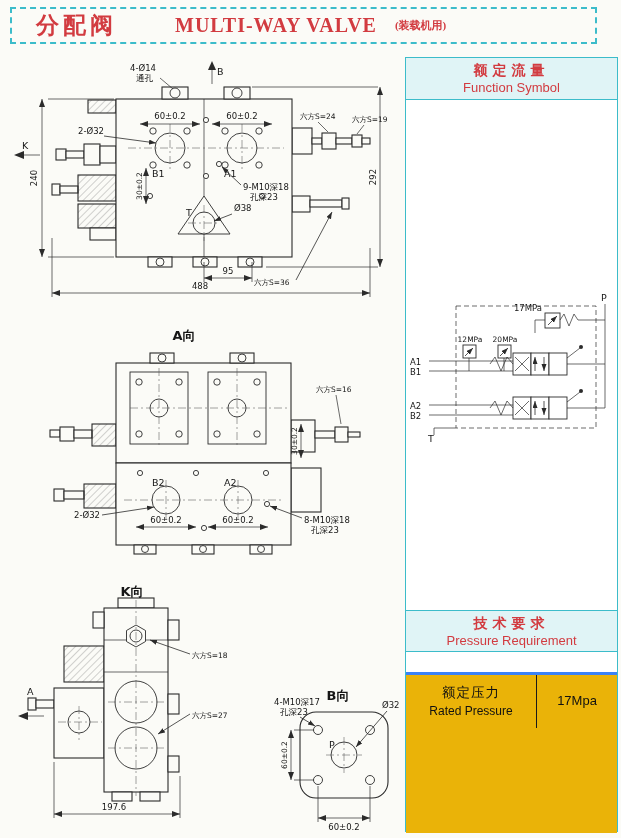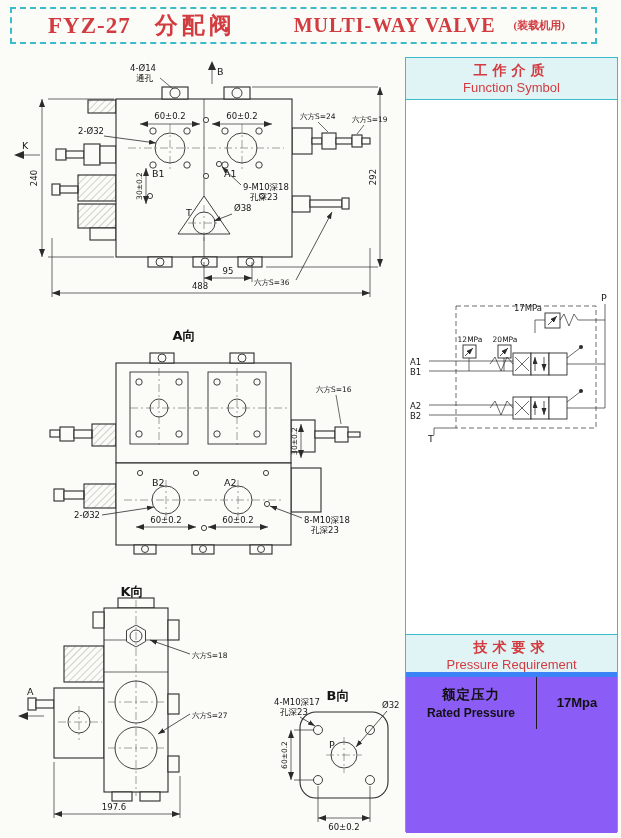--- a/index.html
+++ b/index.html
@@ -21,21 +21,21 @@
     border:1.5px solid #3cbcca; background:#ffffff; }
   .band { position:absolute; left:0; width:100%; height:42px; background:#e0f4f6;
     color:#d23b40; display:flex; flex-direction:column; align-items:center;
     justify-content:center; border-bottom:1.5px solid #3cbcca; }
   .band .cn { font-size:14px; font-weight:bold; letter-spacing:5px; }
   .band .en { font-size:13px; }
   .band-tr { border-top:1.5px solid #3cbcca; }
   .schematic { position:absolute; left:0; top:42px; }
 
   .spec-table { position:absolute; left:0; top:614px; width:100%; height:161px;
-    border-top:5px solid #3b82f6; display:grid; grid-template-rows:1fr 1fr 1fr; background:#8b5cf6;font-weight:bold; }
+    border-top:3px solid #3b82f6; display:grid; grid-template-rows:1fr 1fr 1fr; background:#eab308; }
   .spec-row { display:grid; grid-template-columns:131px 1fr; border-bottom:1px solid #1a1a1a; }
   .spec-row:last-child { border-bottom:none; }
   .cell { display:flex; flex-direction:column; align-items:center; justify-content:center; gap:2px; }
   .cell-name { border-right:1px solid #1a1a1a; }
   .cn-txt  { font-size:13.5px; color:#111; letter-spacing:1px; }
   .en-txt  { font-size:12px;  color:#111;text-align:center; }
   .val-txt { font-size:13px;  color:#111; }
 
   
   .drawings { position:absolute; left:0; top:50px; }
@@ -53,21 +53,20 @@
   .t7 { font-size:7.5px; } .t8 { font-size:8.5px; } .t9 { font-size:9.5px; }
   .tv { font-size:13px; font-weight:bold; }
   .mid { text-anchor:middle; } .end { text-anchor:end; }
 </style>
 </head>
 <body>
 
 <div class="page">
 
   <div class="header-box">
-    <span class="model">FYZ-27</span>
     <span class="prod-cn">分配阀</span>
     <span class="prod-en">MULTI-WAY VALVE</span>
     <span class="note">(装载机用)</span>
   </div>
 
   <svg class="drawings" width="405" height="788" viewBox="0 50 405 788" xmlns="http://www.w3.org/2000/svg">
     <defs>
       <marker id="arr" markerWidth="9" markerHeight="7" refX="8" refY="3" orient="auto-start-reverse" markerUnits="userSpaceOnUse">
         <path d="M0,0 L8,3 L0,6 Z" fill="#2b2b2b"></path>
       </marker>
@@ -331,21 +330,21 @@
       <line class="tl" x1="294" y1="730" x2="314" y2="730"></line>
       <line class="tl" x1="294" y1="780" x2="314" y2="780"></line>
       <line class="dl" x1="291" y1="730" x2="291" y2="780"></line>
       <text class="t7 mid" transform="rotate(-90 287 755)" x="287" y="755">60±0.2</text>
     </g>
   </svg>
 
   <div class="panel">
 
     <div class="band" style="top:0;">
-      <div class="cn">工作介质</div>
+      <div class="cn">额定流量</div>
       <div class="en">Function Symbol</div>
     </div>
 
     <svg class="schematic" width="210" height="530" viewBox="405 99 210 530" xmlns="http://www.w3.org/2000/svg">
       <defs>
         <marker id="arr2" markerWidth="8" markerHeight="6" refX="7" refY="2.5" orient="auto-start-reverse" markerUnits="userSpaceOnUse">
           <path d="M0,0 L7,2.5 L0,5 Z" fill="#2b2b2b"></path>
         </marker>
       </defs>
       <g>
@@ -402,21 +401,21 @@
         <line class="tl" x1="428" y1="404" x2="512" y2="404"></line>
         <line class="tl" x1="428" y1="414" x2="512" y2="414"></line>
         <text class="t8" x="409" y="408">A2</text>
         <text class="t8" x="409" y="418">B2</text>
 
         <text class="t9" x="427" y="441">T</text>
         <polyline class="tl" points="433,434 433,427 455,427"></polyline>
       </g>
     </svg>
 
-    <div class="band band-tr" style="top:576px;">
+    <div class="band band-tr" style="top:552px;">
       <div class="cn">技术要求</div>
       <div class="en">Pressure Requirement</div>
     </div>
 
     <div class="spec-table">
       <div class="spec-row">
         <div class="cell cell-name">
           <div class="cn-txt">额定压力</div>
           <div class="en-txt">Rated Pressure</div>
         </div>

